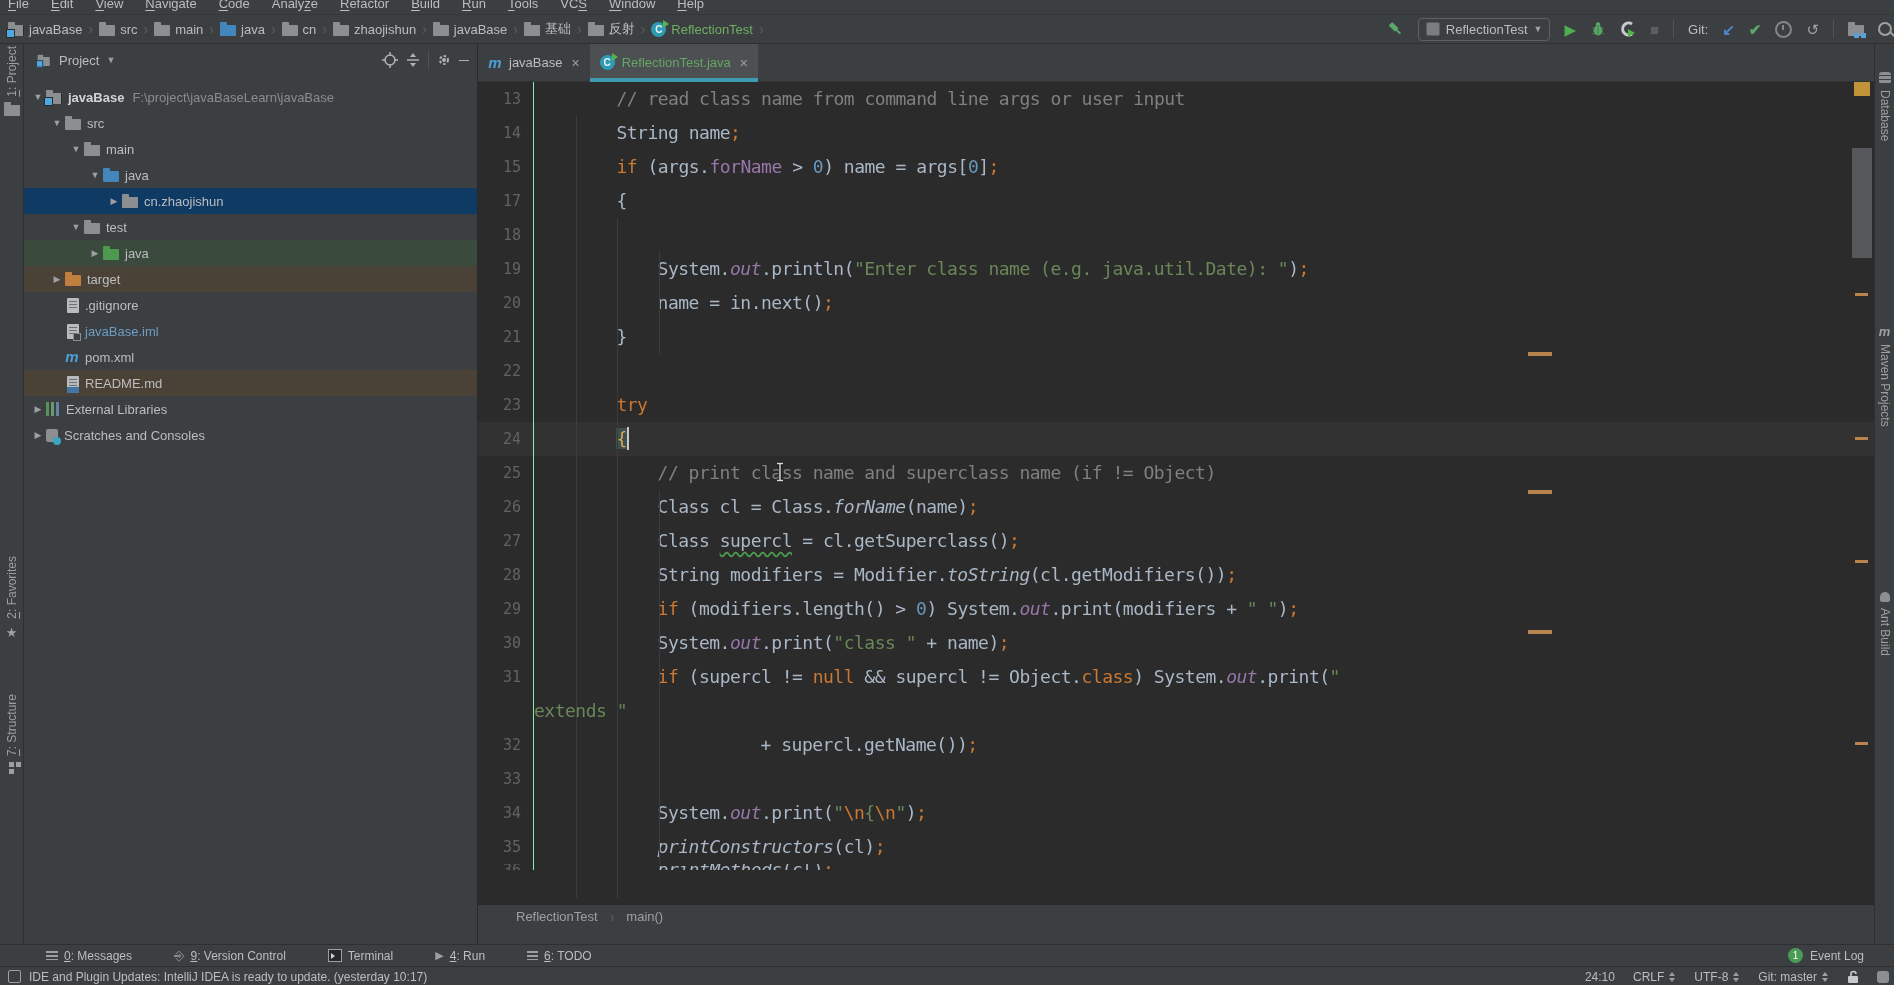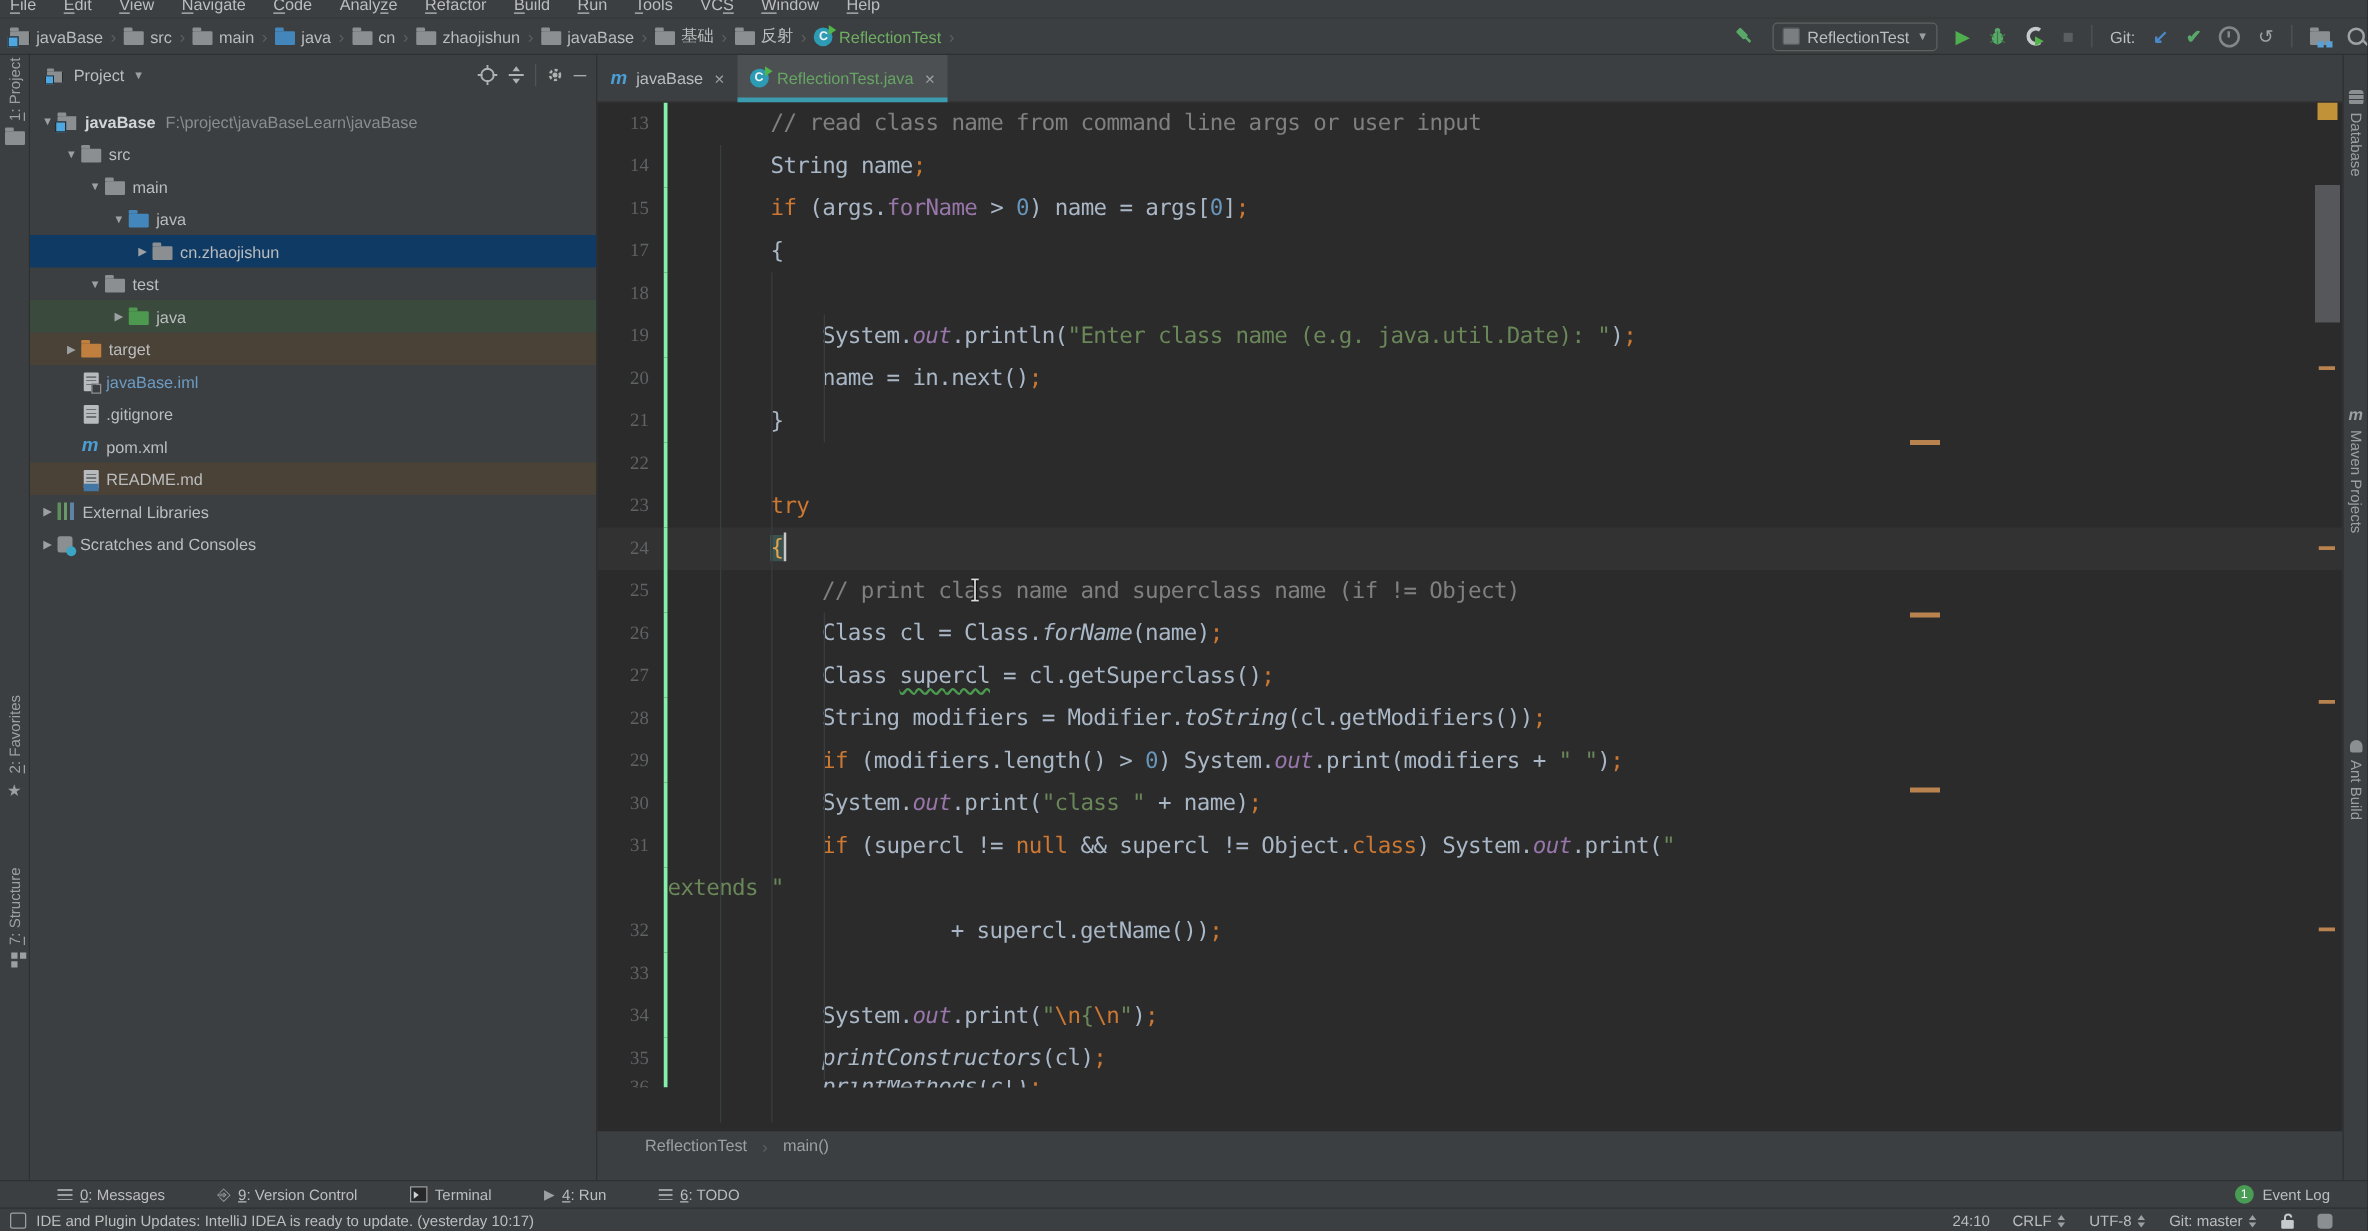--- a/index.html
+++ b/index.html
@@ -87,21 +87,21 @@
   .tab.active{background:#4c5052;}
   .tab.active .tab-label{color:#66a563;}
   .tab.active::after{content:"";position:absolute;left:0;right:0;bottom:-1px;height:4px;background:#3b9cb0;}
   .tab-close{color:#9da0a2;font-size:14px;margin-left:2px;}
   
   .code-wrap{position:relative;height:822px;background:#2b2b2b;overflow:hidden;
              font-family:"DejaVu Sans Mono",monospace;font-size:18px;letter-spacing:-0.5px;}
   .cl{display:flex;height:34px;line-height:34px;}
   .cl.caret-line{background:#323232;}
   .lnum{width:56px;flex:none;text-align:right;padding-right:12px;box-sizing:border-box;color:#606366;
-        font-size:15px;border-right:3px solid #86efac;letter-spacing:0;font-family:Liberation Serif, serif;}
+        font-size:15px;border-right:1px solid #86efac;letter-spacing:0;}
   .ltext{white-space:pre;position:relative;}
   .cl.partial{height:6px;overflow:hidden;}
   .cl.partial .lnum,.cl.partial .ltext{margin-top:-11px;}
   .tk-d{color:#a9b7c6}.tk-k{color:#cc7832}.tk-s{color:#6a8759}.tk-n{color:#6897bb}
   .tk-c{color:#808080}.tk-f{color:#9876aa}.tk-fi{color:#9876aa;font-style:italic}
   .tk-i{color:#a9b7c6;font-style:italic}.tk-e{color:#cc7832}
   .tk-w{color:#a9b7c6;text-decoration:underline;text-decoration-style:wavy;text-decoration-color:#4c9a50;text-underline-offset:4px;}
   .tk-b{color:#e0a553;background:#3b514d;}
   .caret-bar{display:inline-block;width:2px;height:23px;background:#c8c8c8;vertical-align:-5px;}
   .guide{position:absolute;width:1px;background:#3a3d3f;}
@@ -122,21 +122,21 @@
   .msg-ico{width:12px;height:9px;background:repeating-linear-gradient(to bottom,#9da0a2 0 2px,transparent 2px 4px);}
   .todo-ico{width:11px;height:9px;background:repeating-linear-gradient(to bottom,#9da0a2 0 2px,transparent 2px 4px);}
   .term-ico{width:12px;height:11px;background:#26282a;border:1px solid #9da0a2;position:relative;}
   .term-ico::after{content:"";position:absolute;left:2px;top:3px;border-left:4px solid #d0d3d5;
                    border-top:3px solid transparent;border-bottom:3px solid transparent;}
   .eventlog{margin-left:auto;display:flex;align-items:center;gap:7px;margin-right:30px;}
   .badge{width:15px;height:15px;border-radius:50%;background:#499c54;color:#fff;font-size:10px;
          display:flex;align-items:center;justify-content:center;}
   
   .statusbar{height:20px;background:#3c3f41;border-top:1px solid #2d2f30;box-sizing:border-box;
-             display:flex;align-items:center;font-size:12px;padding:0 28px 0 8px;color:#bbbdbf;}
+             display:flex;align-items:center;font-size:12px;padding:0 5px 0 8px;color:#bbbdbf;}
   .st-ico{width:11px;height:11px;border:1px solid #9da0a2;border-radius:2px;margin-right:8px;flex:none;}
   .st-right{margin-left:auto;display:flex;align-items:center;gap:18px;}
   .updn{display:inline-block;position:relative;width:8px;height:10px;margin-left:4px;vertical-align:-1px;}
   .updn::before{content:"";position:absolute;left:1px;top:0;border-bottom:4px solid #9da0a2;
                 border-left:3px solid transparent;border-right:3px solid transparent;}
   .updn::after{content:"";position:absolute;left:1px;bottom:0;border-top:4px solid #9da0a2;
                border-left:3px solid transparent;border-right:3px solid transparent;}
   .corner-chip{width:12px;height:12px;background:#8c8f92;border-radius:3px;}
 </style>
 </head>
@@ -324,27 +324,27 @@
             <span class="ifold green"></span>
             <span class="tlabel">java</span>
           </div>
           <div class="trow tint-brown" style="padding-left: 25px;">
             <span class="tarrow">▶</span>
             <span class="ifold orange"></span>
             <span class="tlabel">target</span>
           </div>
           <div class="trow" style="padding-left: 25px;">
             <span class="tarrow"></span>
+            <span class="ifile"></span>
+            <span class="tlabel">.gitignore</span>
+          </div>
+          <div class="trow" style="padding-left: 25px;">
+            <span class="tarrow"></span>
             <span class="ifile iml"></span>
             <span class="tlabel" style="color: rgb(109, 157, 197);">javaBase.iml</span>
-          </div>
-          <div class="trow" style="padding-left: 25px;">
-            <span class="tarrow"></span>
-            <span class="ifile"></span>
-            <span class="tlabel">.gitignore</span>
           </div>
           <div class="trow" style="padding-left: 25px;">
             <span class="tarrow"></span>
             <span class="imaven">m</span>
             <span class="tlabel">pom.xml</span>
           </div>
           <div class="trow tint-brown" style="padding-left: 25px;">
             <span class="tarrow"></span>
             <span class="ifile md"></span>
             <span class="tlabel">README.md</span>

